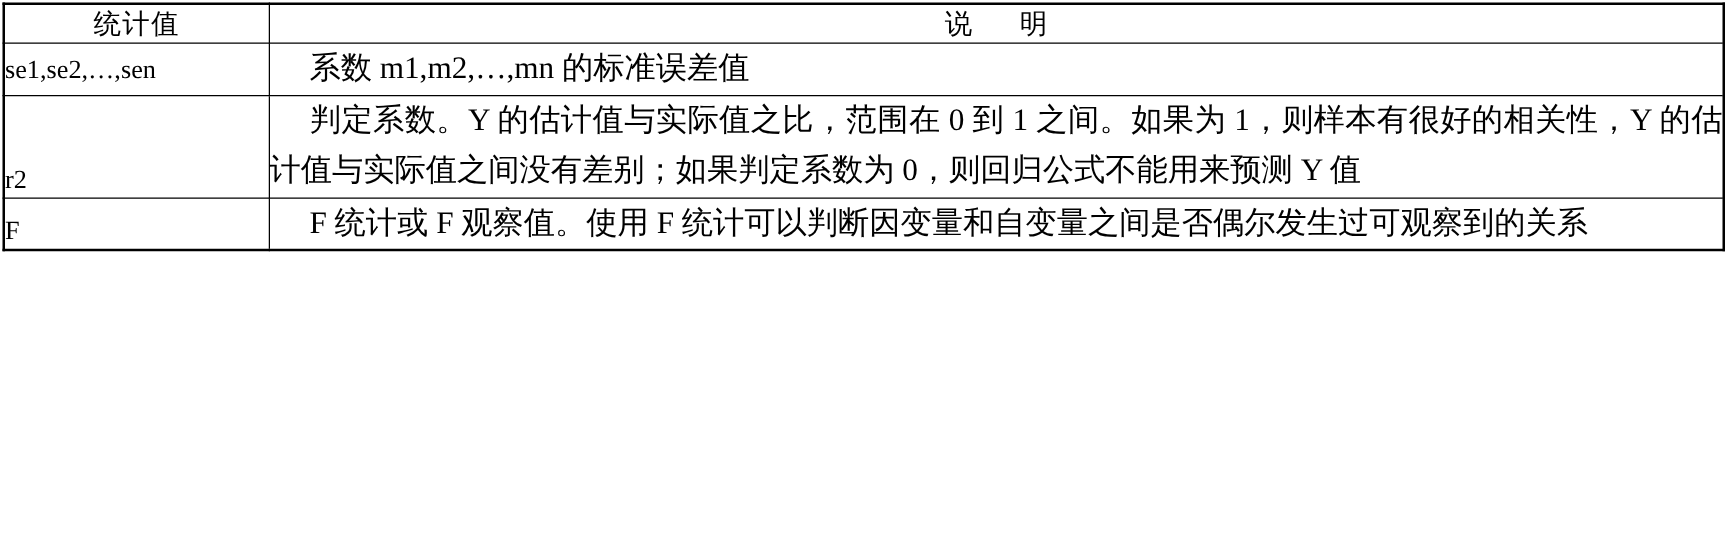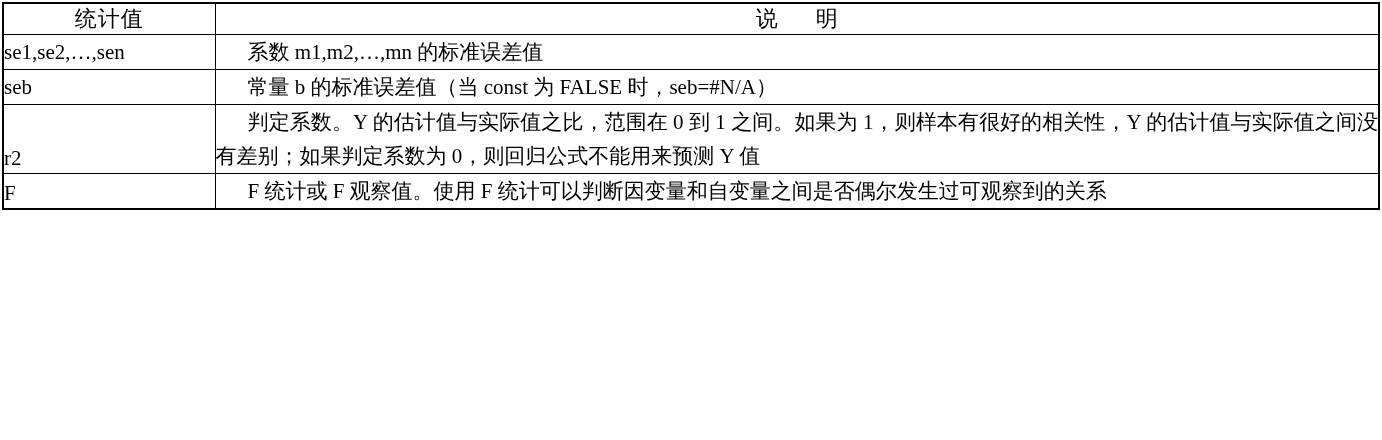--- a/index.html
+++ b/index.html
@@ -56,21 +56,21 @@
   }
 
   .key-cell {
     font-size: 21px;
     padding: 7px 0 7px 12px;
     text-align: left;
     white-space: nowrap;
     margin-top: 16px;
   }
   .desc-cell {
-    font-size: 21px;
+    font-size: 25px;
     line-height: 1.62;
     padding: 7px 14px 8px 10px;
     text-align: justify;
     text-justify: inter-ideograph;
   }
   .desc-cell .indent {
     display: inline-block;
     width: 32px;
   }
   .tall .key-cell,
@@ -95,24 +95,20 @@
       <tr>
         <td class="hdr-cell">统计值</td>
         <td class="hdr-cell desc">
           <span class="hdr-desc-inner">说</span><span class="hdr-gap"></span><span class="hdr-desc-inner">明</span>
         </td>
       </tr>
       <tr>
         <td class="key-cell">se1,se2,…,sen</td>
         <td class="desc-cell"><span class="indent"></span><span>系数 m1,m2,…,mn 的标准误差值</span></td>
       </tr>
-      <tr>
-        <td class="key-cell">seb</td>
-        <td class="desc-cell"><span class="indent"></span><span>常量 b 的标准误差值（当 const 为 FALSE 时，seb=#N/A）</span></td>
-      </tr>
       <tr class="tall row-multiline">
         <td class="key-cell">r2</td>
         <td class="desc-cell"><span class="indent"></span><span>判定系数。Y 的估计值与实际值之比，范围在 0 到 1 之间。如果为 1，则样本有很好的相关性，Y 的估计值与实际值之间没有差别；如果判定系数为 0，则回归公式不能用来预测 Y 值</span></td>
       </tr>
       <tr class="tall row-multiline">
         <td class="key-cell">F</td>
         <td class="desc-cell"><span class="indent"></span><span>F 统计或 F 观察值。使用 F 统计可以判断因变量和自变量之间是否偶尔发生过可观察到的关系</span></td>
       </tr>
     </tbody>
   </table>

